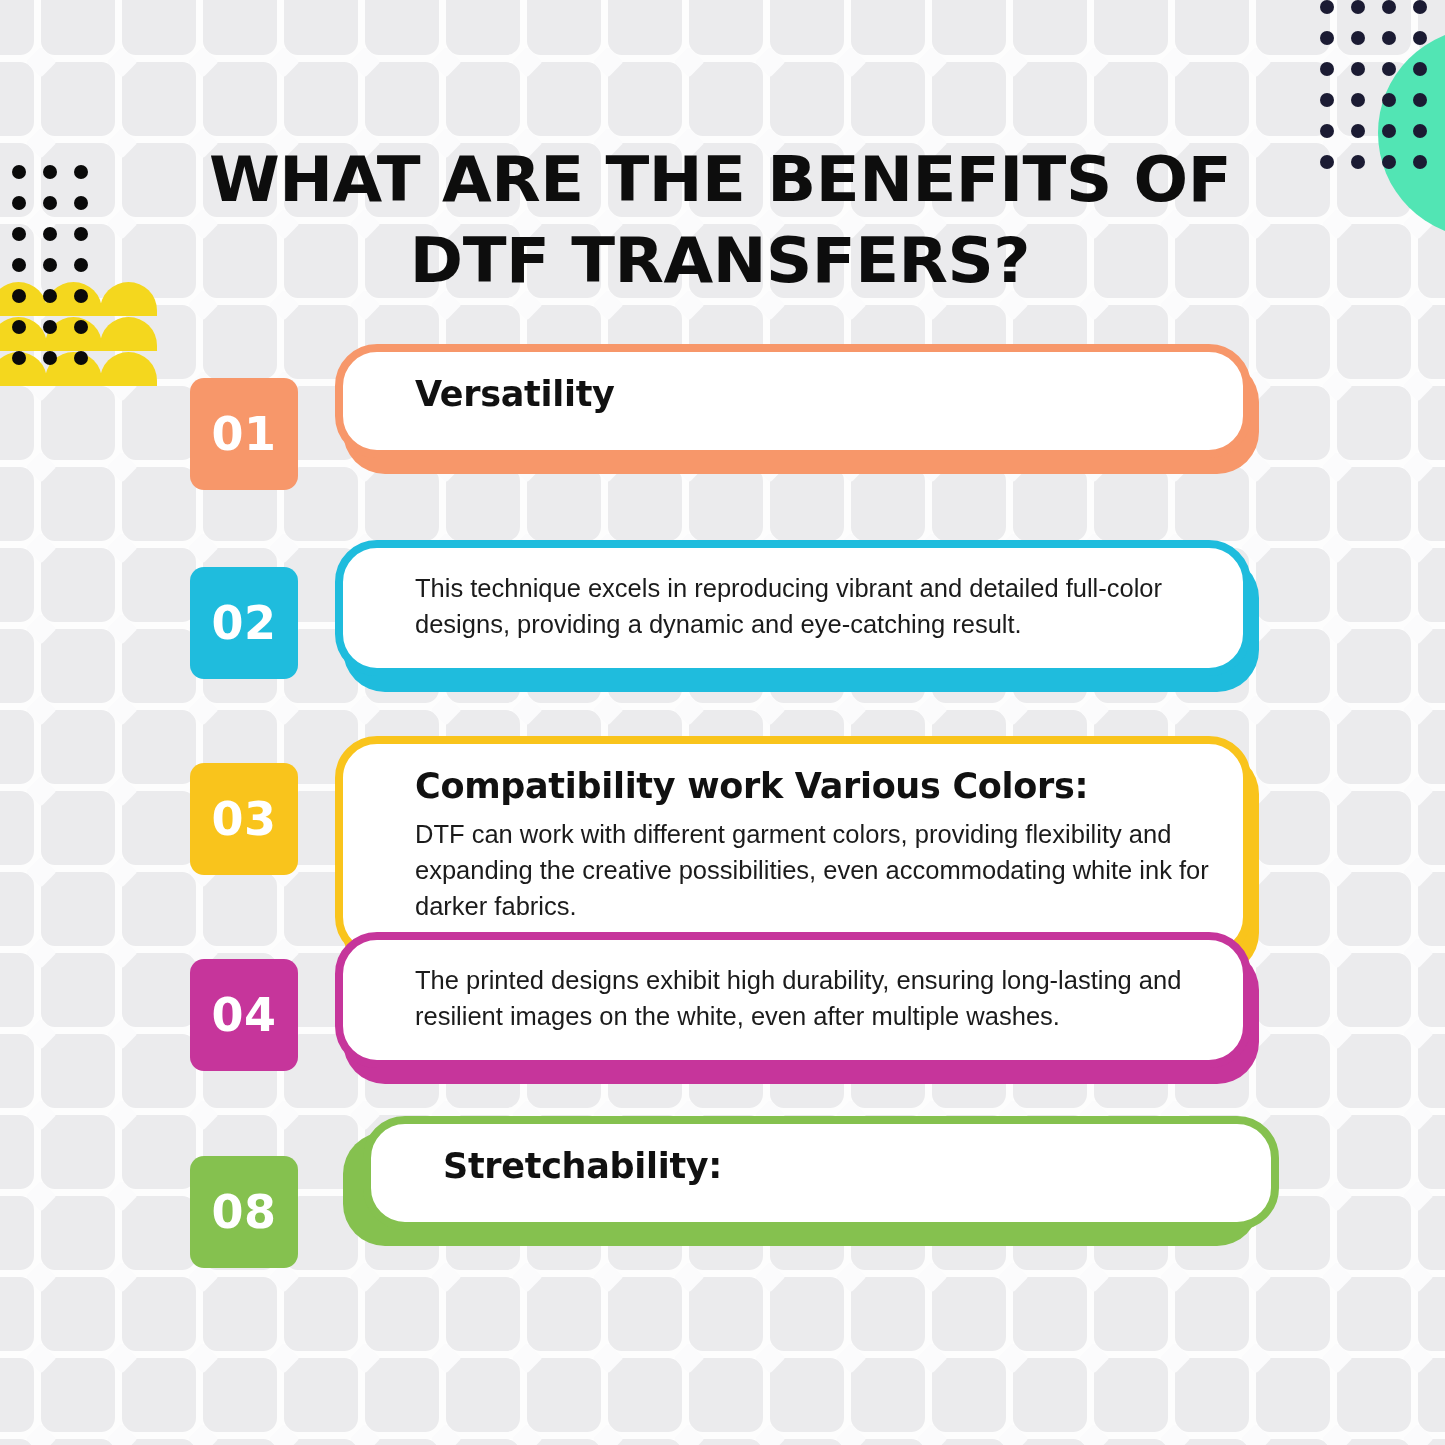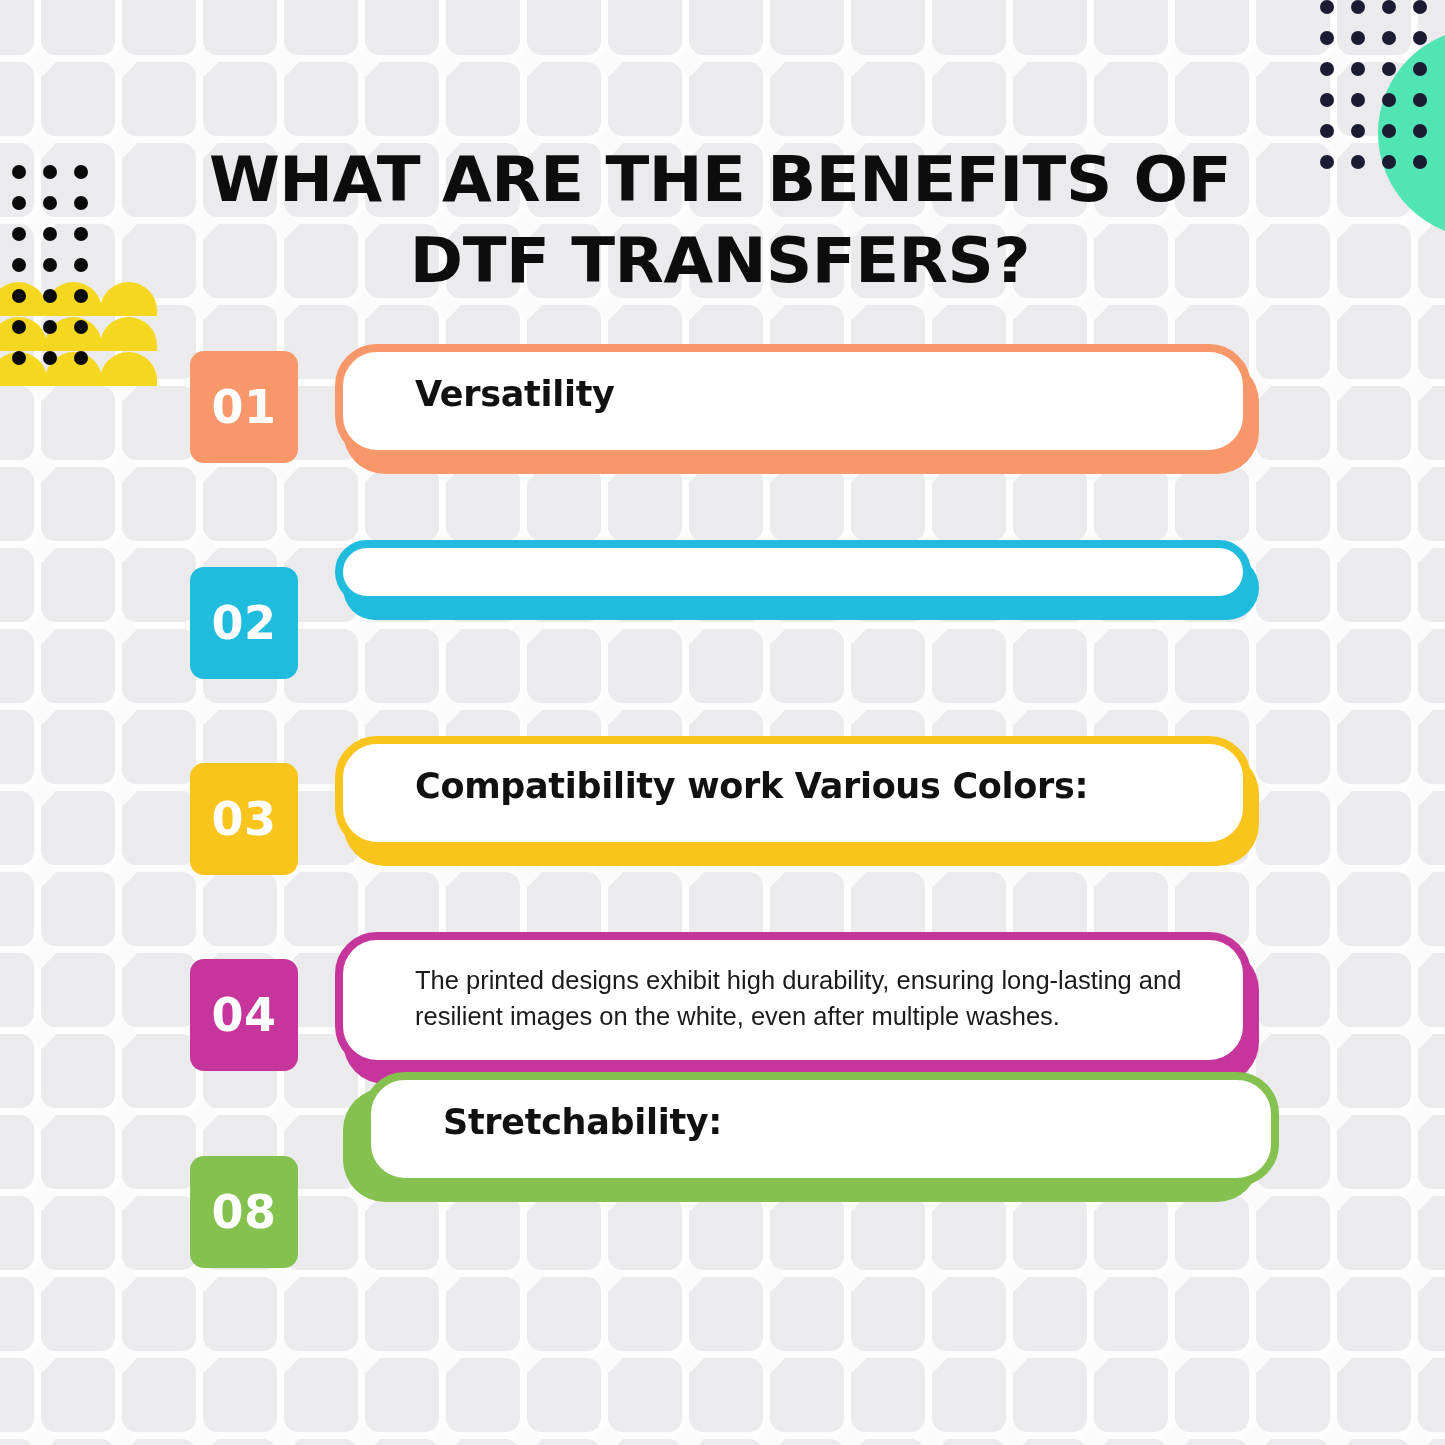--- a/index.html
+++ b/index.html
@@ -894,57 +894,59 @@
       <i style="left: 62px; top: 155px; width: 14px; height: 14px; background: rgb(10, 10, 10);"></i>
       <i style="left: 0px; top: 186px; width: 14px; height: 14px; background: rgb(10, 10, 10);"></i>
       <i style="left: 31px; top: 186px; width: 14px; height: 14px; background: rgb(10, 10, 10);"></i>
       <i style="left: 62px; top: 186px; width: 14px; height: 14px; background: rgb(10, 10, 10);"></i>
     </div>
 
   <h1 class="title">WHAT ARE THE BENEFITS OF DTF TRANSFERS?</h1>
 
   <div class="items" id="items">
       <div class="item" style="top: 0px;">
-        <div class="badge" style="top: 351px; background: rgb(247, 151, 106);">01</div>
+        <div class="badge" style="top: 378px; background: rgb(247, 151, 106);">01</div>
         <div class="card-wrap" style="top: 344px;">
           <div class="card-shadow" style="background: rgb(247, 151, 106);"></div>
           <div class="card" style="border-color: rgb(247, 151, 106);">
             <h3>Versatility</h3>
           </div>
         </div>
       </div>
       <div class="item" style="top: 0px;">
         <div class="badge" style="top: 567px; background: rgb(31, 188, 221);">02</div>
         <div class="card-wrap" style="top: 540px;">
           <div class="card-shadow" style="background: rgb(31, 188, 221);"></div>
           <div class="card" style="border-color: rgb(31, 188, 221);">
+            <p>This technique excels in reproducing vibrant and detailed full-color designs, providing a dynamic and eye-catching result.</p>
           </div>
         </div>
       </div>
       <div class="item" style="top: 0px;">
         <div class="badge" style="top: 763px; background: rgb(249, 196, 28);">03</div>
         <div class="card-wrap" style="top: 736px;">
           <div class="card-shadow" style="background: rgb(249, 196, 28);"></div>
           <div class="card" style="border-color: rgb(249, 196, 28);">
             <h3>Compatibility work Various Colors:</h3>
+            <p>DTF can work with different garment colors, providing flexibility and expanding the creative possibilities, even accommodating white ink for darker fabrics.</p>
           </div>
         </div>
       </div>
       <div class="item" style="top: 0px;">
         <div class="badge" style="top: 959px; background: rgb(198, 53, 155);">04</div>
         <div class="card-wrap" style="top: 932px;">
           <div class="card-shadow" style="background: rgb(198, 53, 155);"></div>
           <div class="card" style="border-color: rgb(198, 53, 155);">
             <p>The printed designs exhibit high durability, ensuring long-lasting and resilient images on the white, even after multiple washes.</p>
           </div>
         </div>
       </div>
       <div class="item" style="top: 0px;">
         <div class="badge" style="top: 1156px; background: rgb(133, 193, 79);">08</div>
-        <div class="card-wrap" style="top: 1072px; padding-left: 28px;">
+        <div class="card-wrap" style="top: 1116px; padding-left: 28px;">
           <div class="card-shadow" style="background: rgb(133, 193, 79);"></div>
           <div class="card" style="border-color: rgb(133, 193, 79);">
             <h3>Stretchability:</h3>
           </div>
         </div>
       </div>
     </div>
 
 </div>
 

